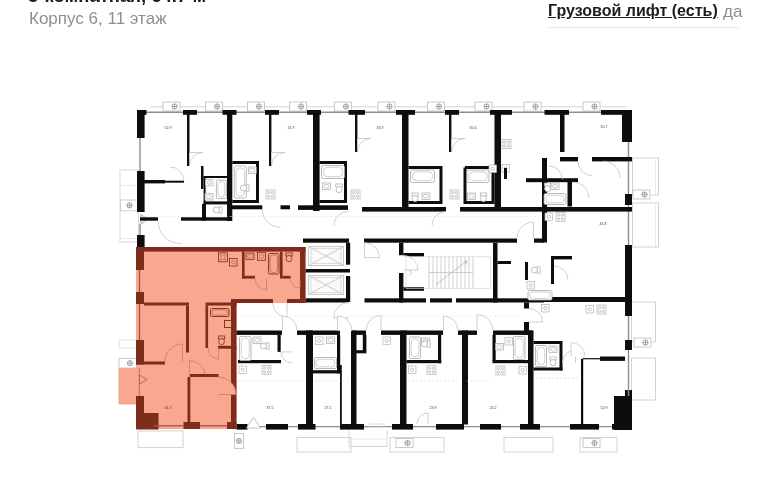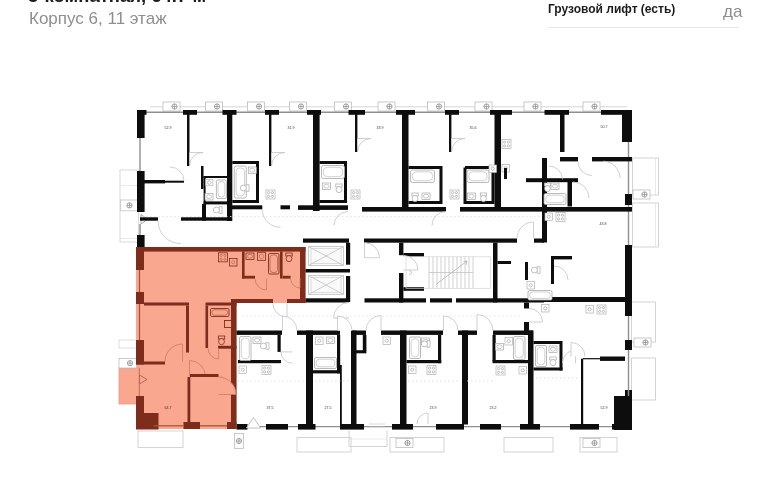--- a/index.html
+++ b/index.html
@@ -1,19 +1,19 @@
 <!DOCTYPE html>
 <html><head>
 <meta charset="utf-8">
 <style>
   html,body{margin:0;padding:0;background:#fff;}
   .page{position:relative;width:770px;height:500px;overflow:hidden;font-family:"Liberation Sans",sans-serif;background:#fff;}
   .title{position:absolute;left:28px;top:-15px;font-size:18.5px;font-weight:700;color:#1c1c1e;letter-spacing:0;}
   .sub{position:absolute;left:29px;top:9px;font-size:17px;color:#8e8e93;}
-  .ilabel{position:absolute;left:548px;top:2px;font-size:12px;font-weight:700;color:#1c1c1e;}
+  .ilabel{position:absolute;left:548px;top:2px;font-size:16px;font-weight:700;color:#1c1c1e;text-decoration:underline;}
   .ival{position:absolute;left:723px;top:2px;font-size:17px;color:#8e8e93;}
   .hr{position:absolute;left:548px;top:27px;width:191px;height:1px;background:#e8e8e8;}
 </style>
 </head>
 <body>
 <div class="page">
 
 <div class="title">3-комнатная, 64.7 м²</div>
 
 <div class="sub">Корпус 6, 11 этаж</div>

